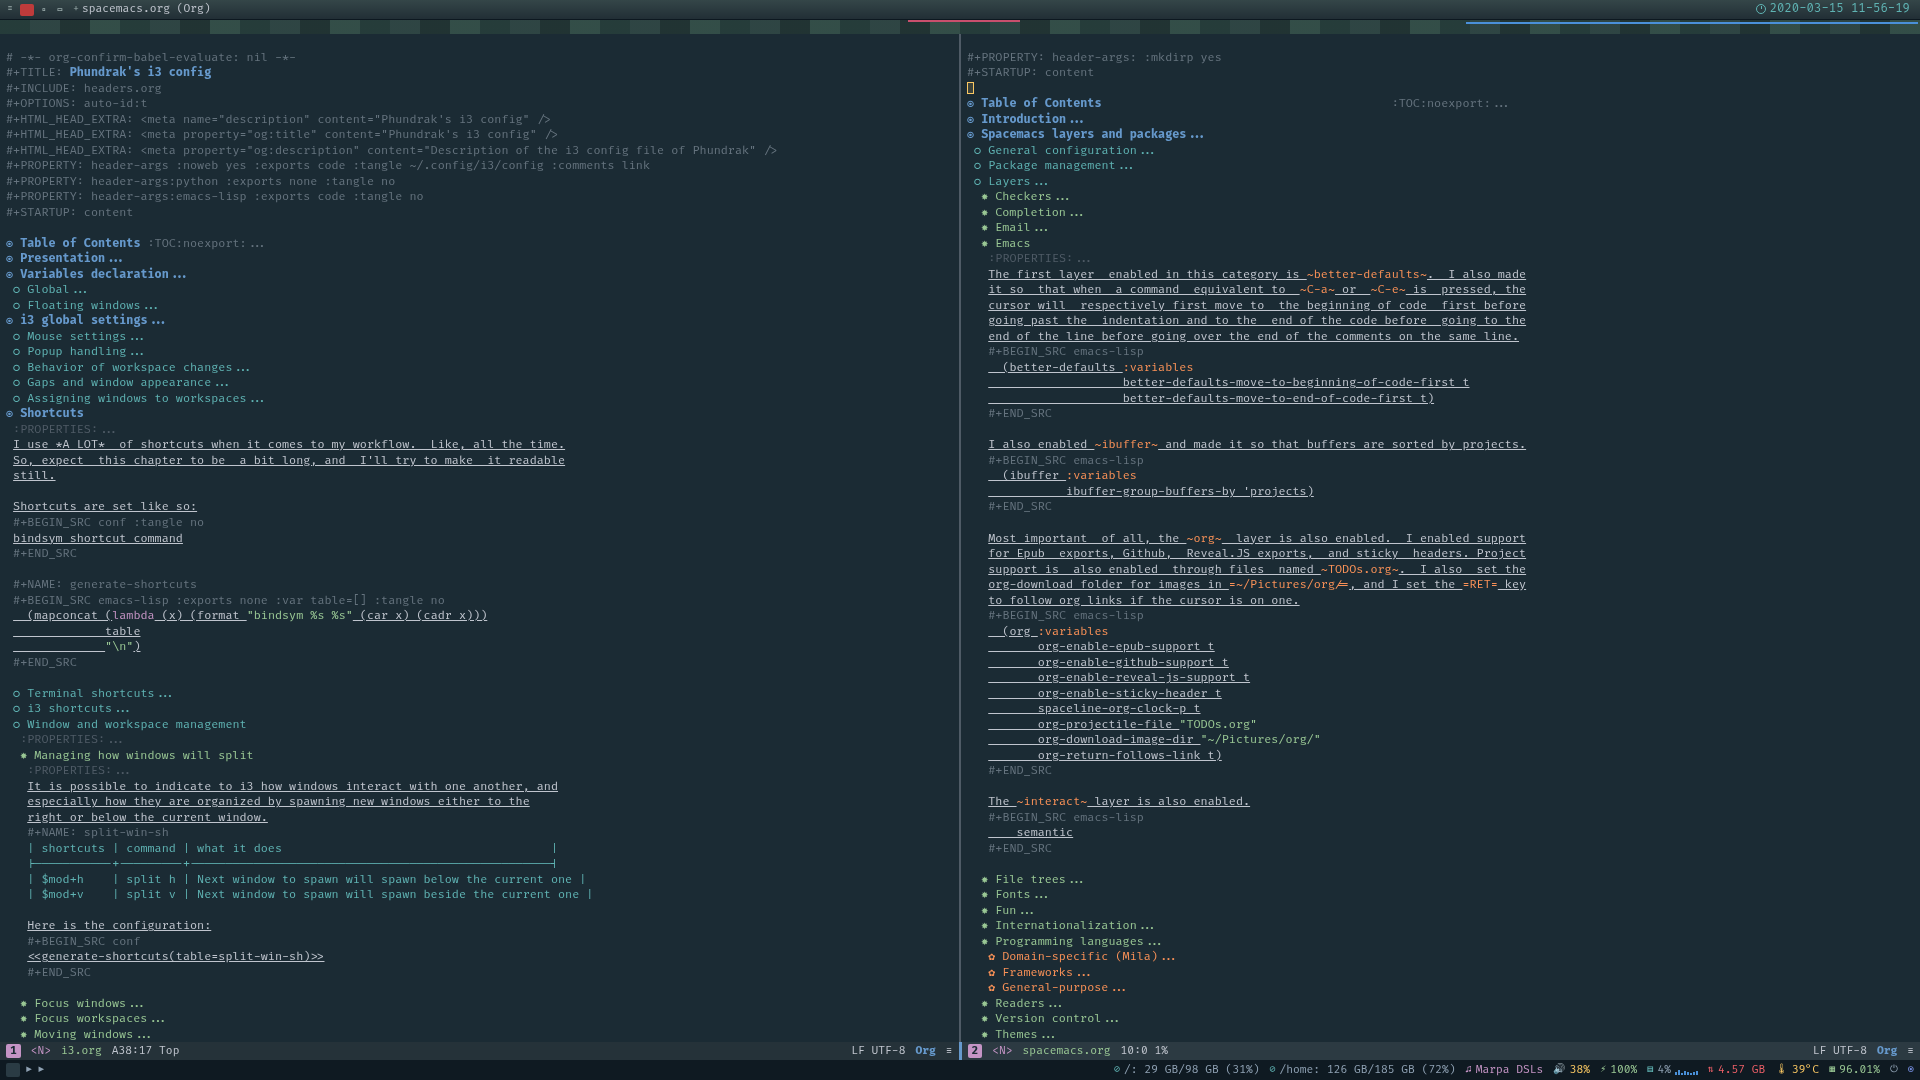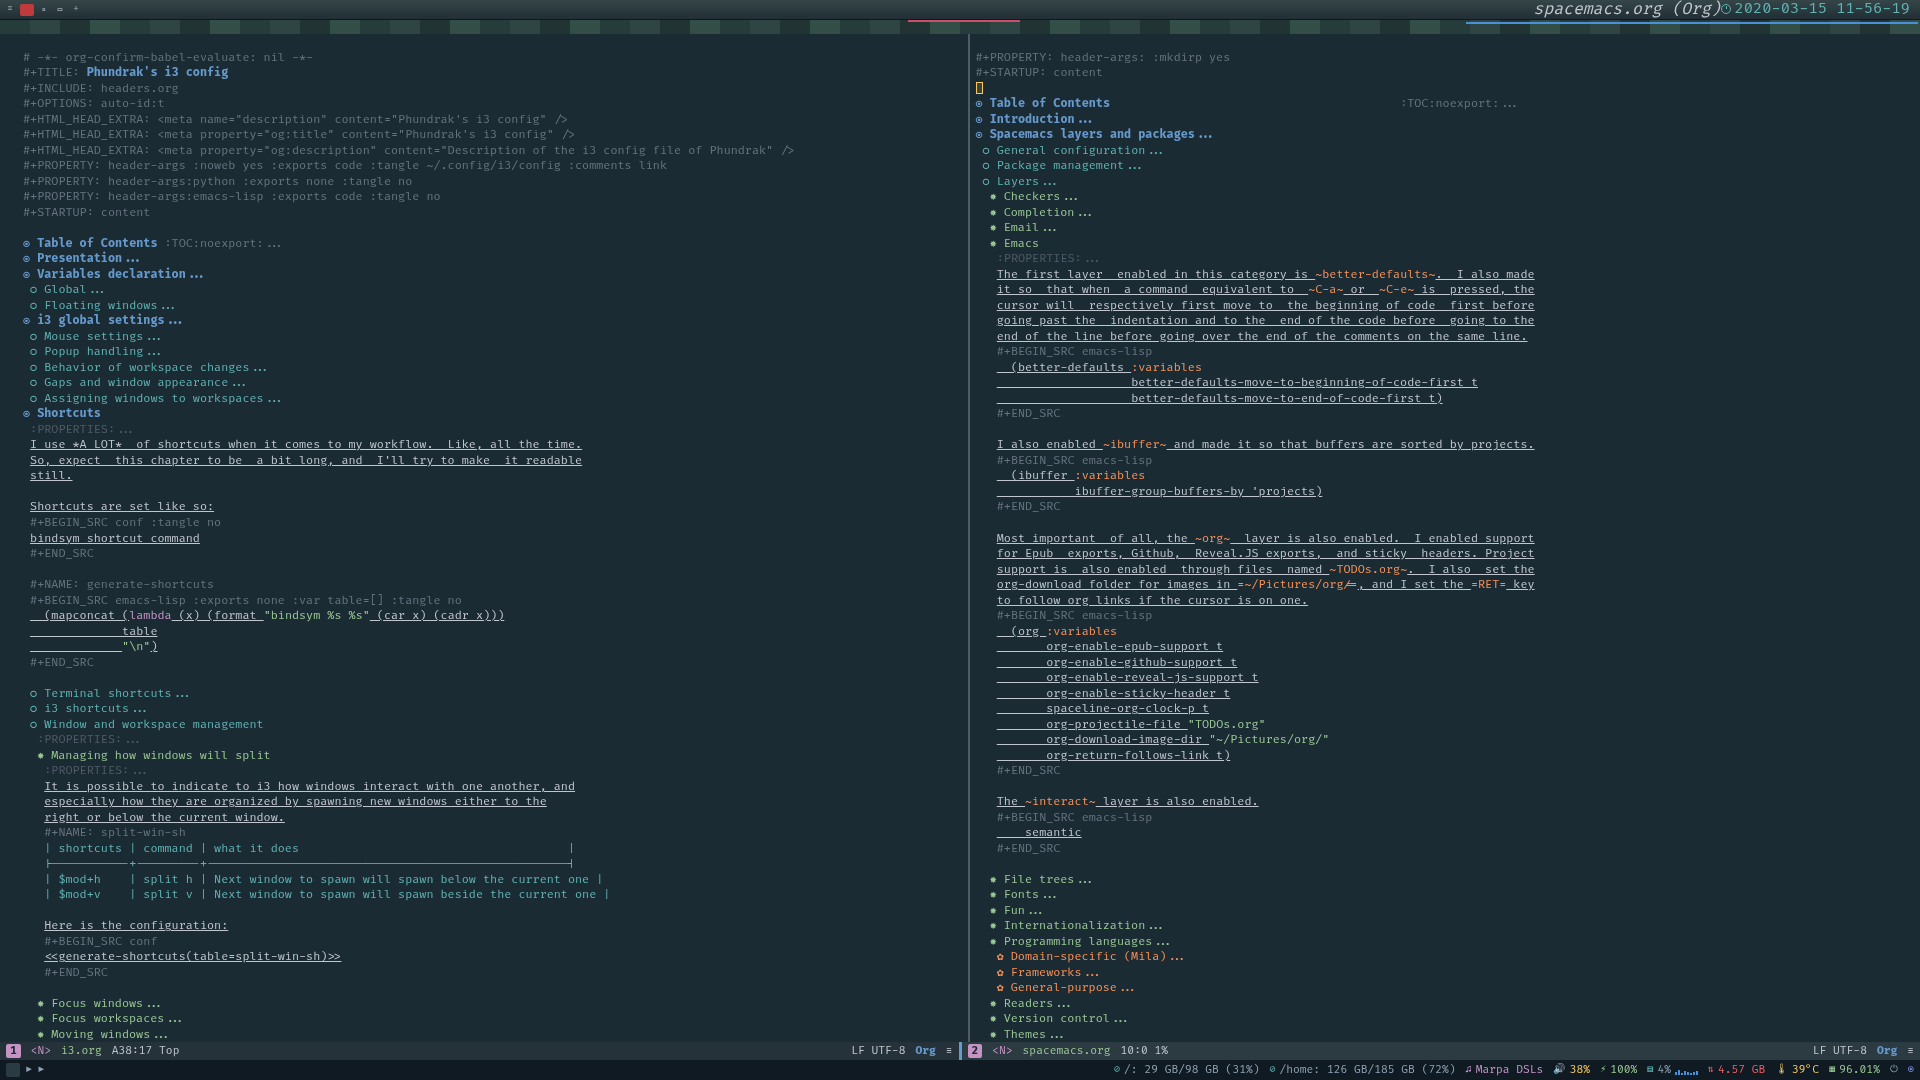--- a/index.html
+++ b/index.html
@@ -17,32 +17,32 @@
   height: 20px;
   background: linear-gradient(180deg, rgba(100,120,110,0.35), rgba(40,50,55,0.5));
   display: flex;
   align-items: center;
   padding: 0 4px;
   border-bottom: 1px solid #0d1820;
 }
 .titlebar-left { display: flex; gap: 4px; align-items: center; }
 .tlbtn { width: 12px; height: 12px; display: flex; align-items: center; justify-content: center; font-size: 9px; color: #9aa; cursor: pointer; }
 .tlbtn.close { background: #bf3b3b; border-radius: 2px; width: 14px; height: 12px; }
-.titlebar-center { flex: 1; text-align: right; color: #c0c5ce; font-size: 16px; font-style: italic; }
-.titlebar-time { color: #5fb3b3; font-size: 15px; padding-right: 6px; }
+.titlebar-center { flex: 1; text-align: left; color: #c0c5ce; font-size: 11px; }
+.titlebar-time { color: #5fb3b3; font-size: 12px; padding-right: 6px; }
 .clock-icon { display: inline-block; width: 10px; height: 10px; border: 1px solid #5fb3b3; border-radius: 50%; position: relative; margin-right: 4px; vertical-align: middle; }
 .clock-icon::before { content: ''; position: absolute; top: 1px; left: 4px; width: 1px; height: 3px; background: #5fb3b3; }
 .deco-line { height: 14px; background: #1b2b34; position: relative; overflow: hidden; }
 .deco-line::before { content:''; position:absolute; left:0; right:0; top:0; height:14px;
   background: repeating-linear-gradient(90deg, #2e4a3f 0 30px, #3e5a50 30px 60px, #263a32 60px 90px, #476a58 90px 120px);
   opacity:0.55; }
 .tab-highlight { position: absolute; top: 0; left: 908px; width: 112px; height: 2px; background: linear-gradient(90deg, #c94f6d, #c94f6d); }
 .tab-highlight2 { position:absolute; top:22px; left:1466px; right:2px; height:2px; background:#4a90d9; }
 
-.main { display: flex; height: 1008px; padding-left: 17px; }
+.main { display: flex; height: 1008px; }
 .pane { flex: 1; overflow: hidden; padding: 0 6px; white-space: pre; }
 .pane.left { border-right: 2px solid #4f5b66; }
 
 .c-dim { color: #65737e; }
 .c-kw  { color: #c594c5; }
 .c-head1 { color: #6699cc; font-weight: bold; }
 .c-head2 { color: #5fb3b3; margin-top: 12px; }
 .c-head3 { color: #99c794; }
 .c-orange { color: #f99157; }
 .c-str { color: #99c794; }

